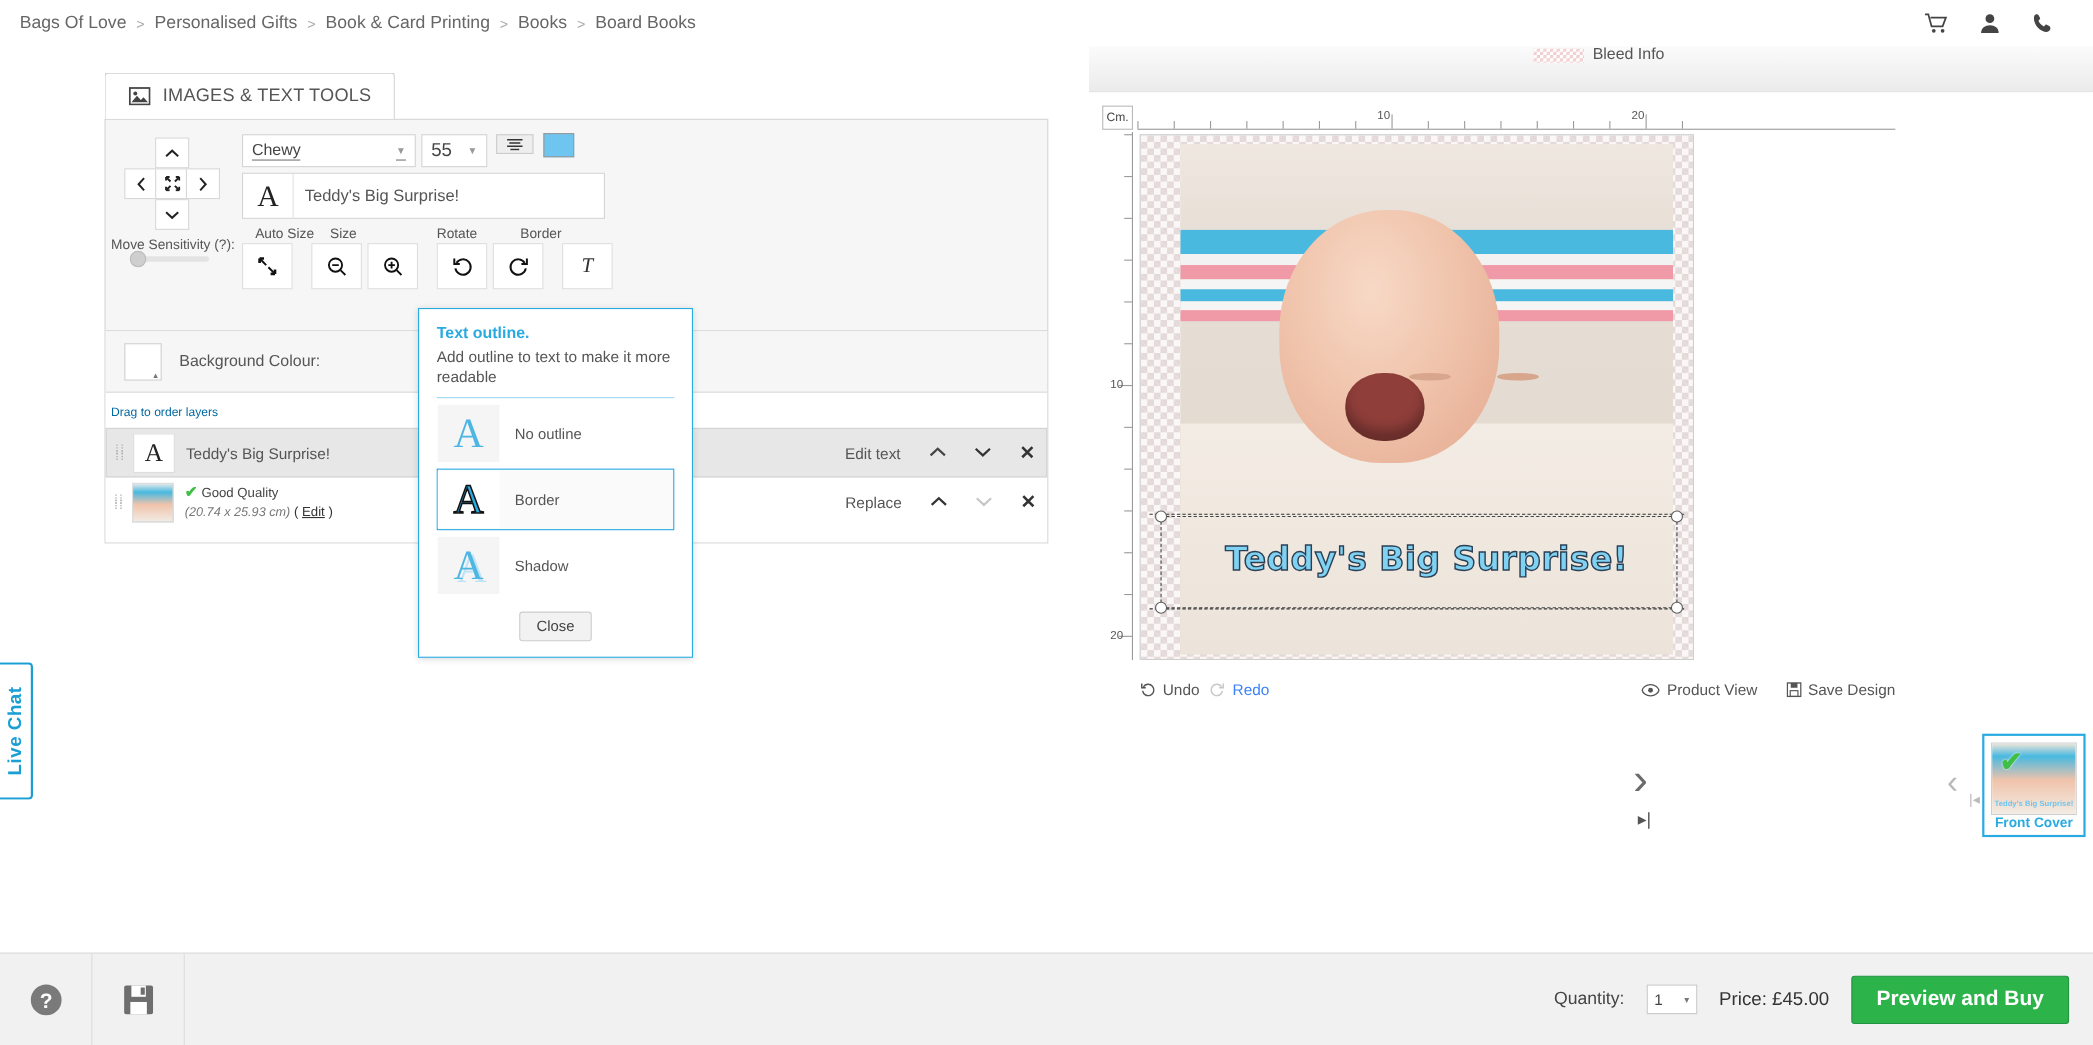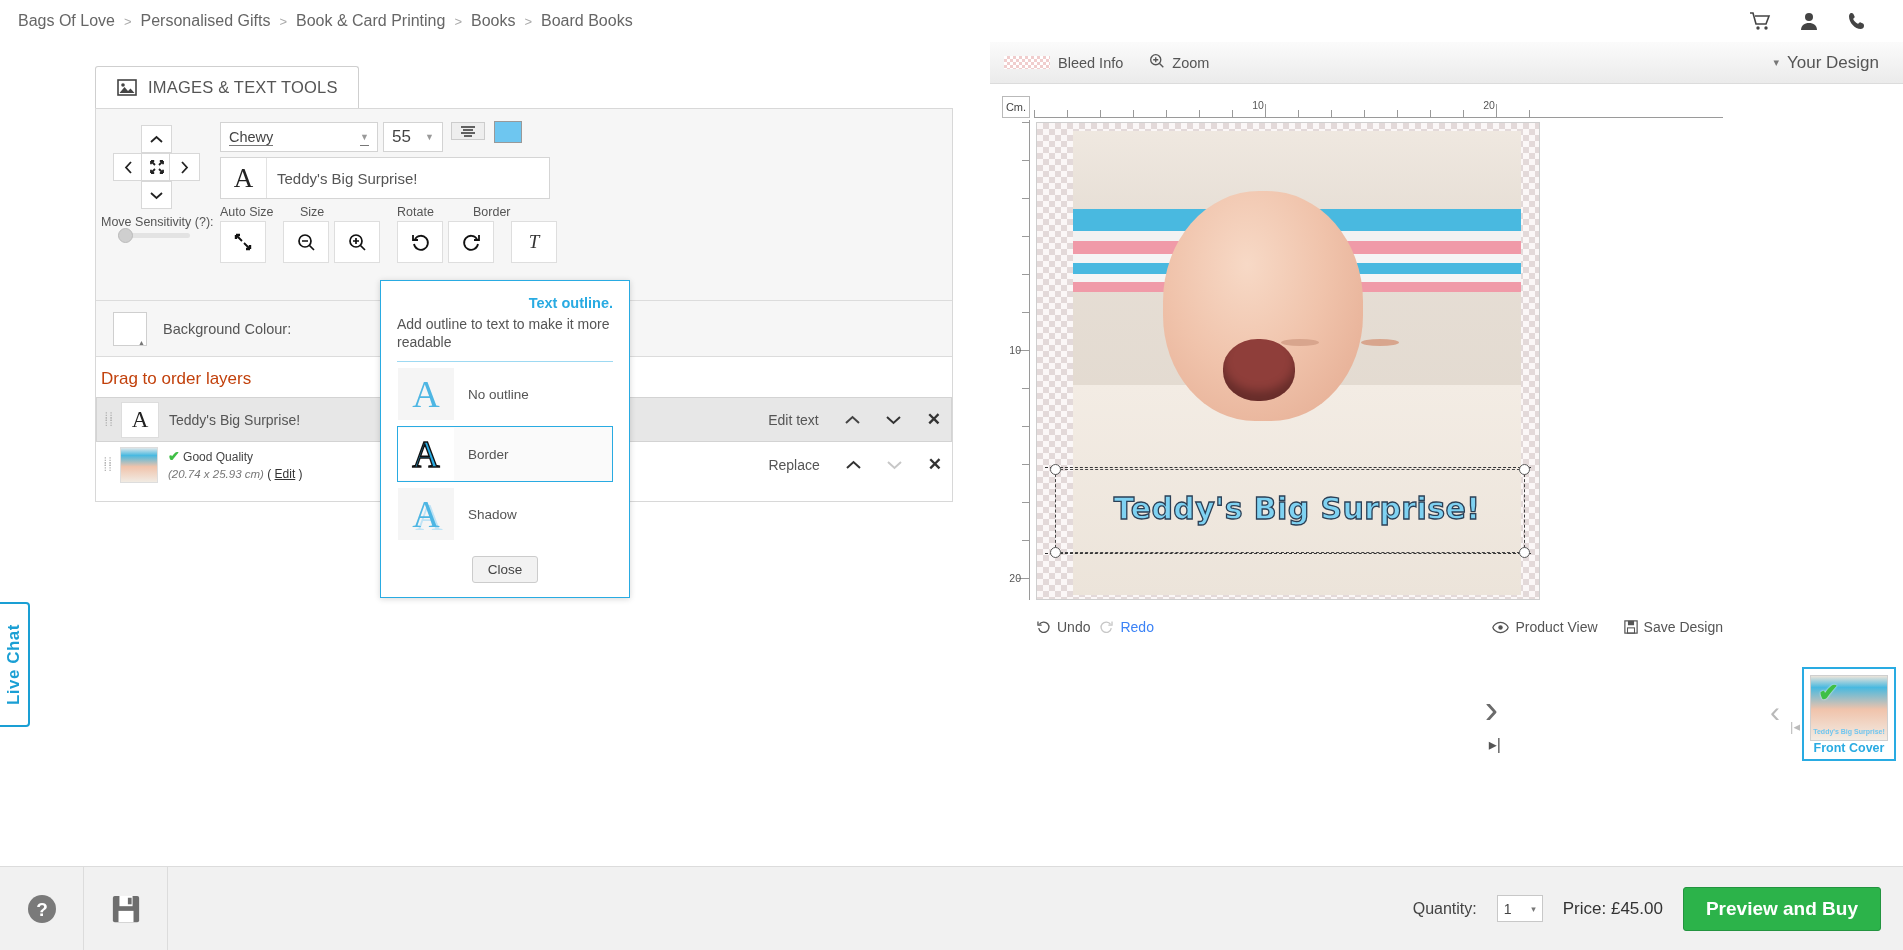--- a/index.html
+++ b/index.html
@@ -91,21 +91,21 @@
   .tb + .tb { margin-left: 5px; }
   .tb.gap { margin-left: 17px; }
 
   .bgrow { height: 56px; display: flex; align-items: center; padding-left: 17px; border-bottom: 1px solid #dcdcdc; background: #f6f6f6; position: relative; }
   .bgsw { width: 34px; height: 34px; background: #fff; border: 1px solid #cfcfcf; position: relative; cursor: pointer; }
   .bgsw:after { content: "\25B2"; position: absolute; right: 1px; bottom: -1px; font-size: 7px; color: #777; }
   .bglbl { margin-left: 16px; font-size: 14.5px; color: #555; }
   .addbtns { margin-left: auto; display: flex; gap: 12px; padding-right: 14px; }
   .gbtn { height: 34px; padding: 0 14px; background: #2aa04a; border: 1px solid #21853c; border-radius: 3px; color: #fff; font-size: 15px; font-weight: bold; display: flex; align-items: center; gap: 9px; cursor: pointer; }
 
-  .dragtip { padding: 12px 0 8px 5px; font-size: 17px; color: #c2410c; background: #fff; }
+  .dragtip { padding: 12px 0 8px 5px; font-size: 11px; color: #0369a1; background: #fff; }
   .layerwrap { background: #fff; padding-bottom: 14px; }
   .layer { display: flex; align-items: center; height: 45px; padding: 0 10px 0 8px; }
   .layer.sel { background: #e7e7e7; }
   .grip { width: 16px; color: #b2b2b2; font-size: 12px; line-height: 5px; letter-spacing: 2px; cursor: move; }
   .layer-thumb { width: 38px; height: 36px; border: 1px solid #ddd; background: #fff; display: flex; align-items: center; justify-content: center; font-family: "Liberation Serif", serif; font-size: 23px; color: #222; }
   .layer-img { width: 38px; height: 36px; border: 1px solid #ddd; overflow: hidden; position: relative; background: #cfd8dc; }
   .layer-name { margin-left: 10px; font-size: 14px; color: #555; }
   .layer-meta { margin-left: 10px; font-size: 12px; color: #555; line-height: 1.35; }
   .layer-meta .q { color: #444; }
   .layer-meta .dim { font-style: italic; color: #777; font-size: 11.5px; }
@@ -126,37 +126,37 @@
     writing-mode: vertical-rl; transform: rotate(180deg);
     color: #1a9fd4; font-size: 17px; font-weight: bold; letter-spacing: .5px;
   }
 
   
   .modal {
     position: absolute; left: 380px; top: 238px; width: 250px;
     background: #fff; border: 1px solid #29abe2; box-shadow: 0 1px 6px rgba(0,0,0,.16);
     z-index: 40; padding: 14px 16px 14px;
   }
-  .modal h3 { color: #29abe2; font-size: 14.5px; text-align: right; font-weight: bold; margin-bottom: 4px; }
+  .modal h3 { color: #29abe2; font-size: 14.5px; text-align: left; font-weight: bold; margin-bottom: 4px; }
   .modal p { font-size: 14px; color: #555; line-height: 1.3; padding-bottom: 10px; border-bottom: 1px solid #9dd9f2; }
   .opt { display: flex; align-items: center; height: 56px; border: 1px solid transparent; margin-top: 4px; cursor: pointer; }
   .opt.active { border-color: #29abe2; background: #fafafa; }
   .opt .gl { width: 56px; height: 52px; background: #f5f5f5; display: flex; align-items: center; justify-content: center; font-family: "Liberation Serif", serif; font-size: 38px; line-height: 1; }
   .opt.active .gl { background: #fff; }
   .gl.plain { color: #4eb6e3; }
   .gl.bord { color: #29abe2; -webkit-text-stroke: 1.4px #111; }
   .gl.shad { color: #4eb6e3; text-shadow: 3px 3px 0 #bfe3f5; }
   .opt .ol { margin-left: 14px; font-size: 13.5px; color: #555; }
   .modal-foot { display: flex; justify-content: center; margin-top: 14px; }
   .closebtn { padding: 5px 15px; background: #f2f2f2; border: 1px solid #ccc; border-radius: 3px; font-size: 13.5px; color: #444; cursor: pointer; }
 
   
   .rightpanel { position: absolute; left: 990px; top: 0; right: 0; height: 100%; background: #fff; }
   .canvasbar { height: 42px; display: flex; align-items: center; padding-left: 14px; gap: 26px;
-    background: linear-gradient(#fbfbfb,#ebebeb); border-bottom: 1px solid #dcdcdc; font-size: 14.5px; color: #555; }
+    background: linear-gradient(#fbfbfb,#ebebeb); border-bottom: 1px solid #dcdcdc; font-size: 14.5px; color: #555; flex-direction: column; }
   .bleedsw { width: 46px; height: 13px; margin-right: 8px;
     background-image: linear-gradient(45deg,#f0cdcd 25%,transparent 25%,transparent 75%,#f0cdcd 75%),
                       linear-gradient(45deg,#f0cdcd 25%,transparent 25%,transparent 75%,#f0cdcd 75%);
     background-size: 6px 6px; background-position: 0 0,3px 3px; background-color: #fff; display: inline-block; vertical-align: middle; }
   .cb-item { display: flex; align-items: center; cursor: pointer; }
   .cb-right { margin-left: auto; display: flex; align-items: center; gap: 8px; padding-right: 24px; font-size: 17px; color: #555; }
 
   .workarea { position: absolute; top: 42px; left: 0; right: 0; height: 575px; background: #fff; }
   .ruler-corner { position: absolute; left: 12px; top: 12px; width: 28px; height: 22px; border: 1px solid #b9b9b9; background: #fff; font-size: 11px; color: #444; display: flex; align-items: center; justify-content: center; }
   .ruler-h { position: absolute; left: 44px; top: 12px; right: 180px; height: 22px; border-bottom: 1px solid #9a9a9a; }
@@ -336,21 +336,21 @@
           </div>
           <div class="swatch"></div>
         </div>
 
         <div class="textfield">
           <div class="tf-ico">A</div>
           <input class="tf-in" value="Teddy's Big Surprise!" style="">
         </div>
 
         <div class="toollabels">
-          <span style="left:0">Auto Size</span>
+          <span style="left:12px">Auto Size</span>
           <span style="left:80px">Size</span>
           <span style="left:177px">Rotate</span>
           <span style="left:253px">Border</span>
         </div>
 
         <div class="tbtns">
           <div class="tb">
             <svg width="18" height="18" viewBox="0 0 18 18">
                 <path d="M2 2l6 6M16 16l-6-6" stroke="#111" stroke-width="1.8"></path>
                 <path d="M2 2h4M2 2v4M16 16h-4M16 16v-4" stroke="#111" stroke-width="2.4"></path>

